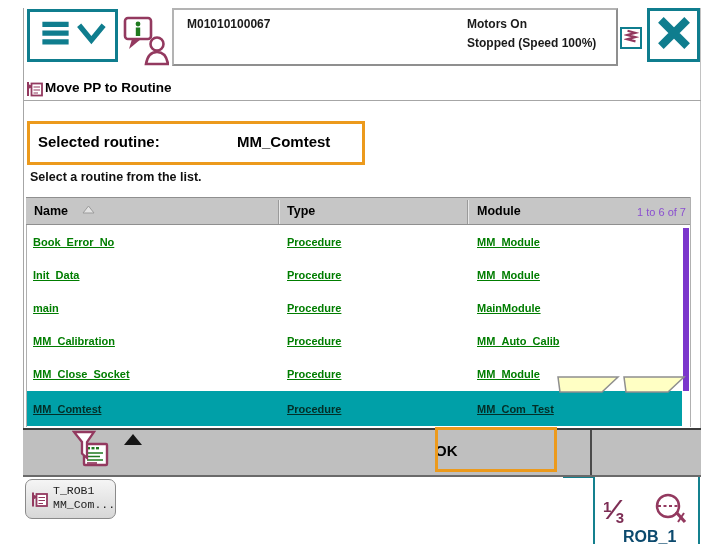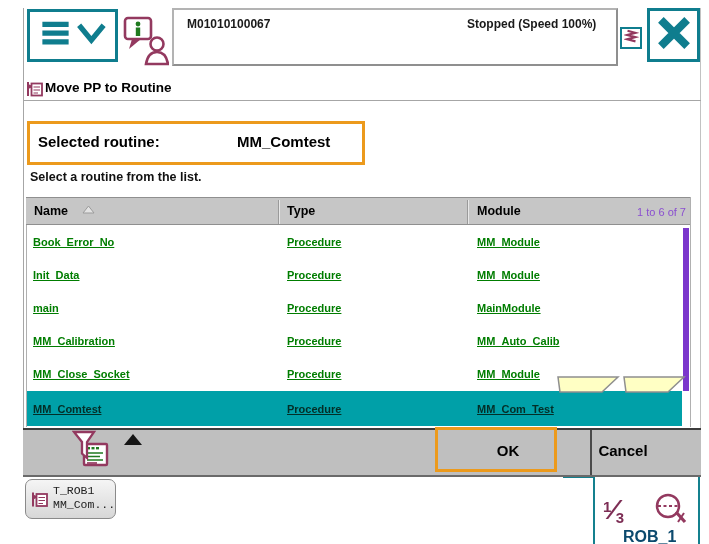--- a/index.html
+++ b/index.html
@@ -61,21 +61,21 @@
   .trapz { left:550px; top:376px; z-index:3; }
 
   
   .footbar { left:23px; top:428px; width:678px; height:49px; background:#bfbfbf;
     border-top:2px solid #3c3c3c; border-bottom:2px solid #6a6a6a; z-index:4; }
   .foot-div { left:590px; top:430px; width:2px; height:45px; background:#4a4a4a; z-index:5; }
   .filter-btn { left:72px; top:430px; width:38px; height:40px; cursor:pointer; z-index:5; }
   .expand-tri { left:124px; top:434px; width:0; height:0;
     border-left:9px solid transparent; border-right:9px solid transparent; border-bottom:11px solid #151515;
     cursor:pointer; z-index:5; }
-  .ok-btn { left:435px; top:428px; width:146px; height:45px; line-height:45px; text-align:center;
+  .ok-btn { left:435px; top:428px; width:146px; height:45px; line-height:45px; 
     font-size:15px; color:#000; cursor:pointer; z-index:5; }
   .cancel-btn { left:583px; top:428px; width:80px; height:45px; line-height:45px; text-align:center;
     font-size:15px; color:#000; cursor:pointer; z-index:5; }
   .ok-box { left:435px; top:427px; width:122px; height:45px; border:3px solid #ec9a1c; z-index:6; }
 
   
   .task-btn { left:25px; top:479px; width:91px; height:40px; border:1.5px solid #8a8a8a; border-radius:7px;
     background:linear-gradient(#f5f5f5,#d7d7d7); cursor:pointer; }
   .task-btn .tline { position:absolute; left:27px; font-size:11.5px; font-weight:normal; color:#222; white-space:nowrap;font-family:Liberation Mono, monospace; }
   .qs-topline { left:563px; top:476px; width:137px; height:2px; background:#14808e; }
@@ -119,20 +119,21 @@
         <path d="M23 48 Q25 36 34 36 Q43 36 45 48 Z" fill="#fff" stroke="#93395f" stroke-width="2.6"></path>
       </svg>
     </span>
   </div>
 
   <div class="abs status-box">
     <div class="status-col1">
       <div>M01010100067</div>
     </div>
     <div class="status-col2">
+      <div>Motors On</div>
       <div>Stopped (Speed 100%)</div>
     </div>
   </div>
 
   <div class="abs spring-btn">
     <span>
       <svg width="15" height="15" viewBox="0 0 17 17">
         <path d="M4 2 L13 4.4 L4 6.8 L13 9.2 L4 11.6 L13 14" fill="none" stroke="#93395f" stroke-width="2.4"></path>
       </svg>
     </span>
@@ -235,21 +236,20 @@
         <rect x="24" y="17" width="3" height="2.4" fill="#1f7a1f"></rect>
         <path d="M15 23 H31 M15 26.5 H28 M15 30 H31" stroke="#1f7a1f" stroke-width="1.7"></path>
         <path d="M15 33 H25" stroke="#93395f" stroke-width="1.7"></path>
         <path d="M2 2 H22 L15 12 V28 L10 23.5 V12 Z" fill="#fff" stroke="#93395f" stroke-width="2.3"></path>
       </svg>
     </span>
   </div>
   <div class="abs expand-tri"></div>
 
   <div class="abs ok-btn">OK</div>
-  <div class="abs cancel-btn">Cancel</div>
   <div class="abs ok-box"></div>
 
   <div class="abs task-btn">
     <span style="position:absolute;left:5px;top:10px">
       <svg width="17" height="19" viewBox="0 0 17 18">
         <path d="M2 2 L2 16" stroke="#93395f" stroke-width="2"></path>
         <path d="M2 4 L8 6.5 L2 9 Z" fill="#93395f"></path>
         <rect x="5.5" y="3.5" width="10.5" height="12" fill="#fff" stroke="#93395f" stroke-width="1.8"></rect>
         <path d="M7.5 7 H14 M7.5 10 H14 M7.5 13 H12" stroke="#93395f" stroke-width="1.2"></path>
       </svg>

